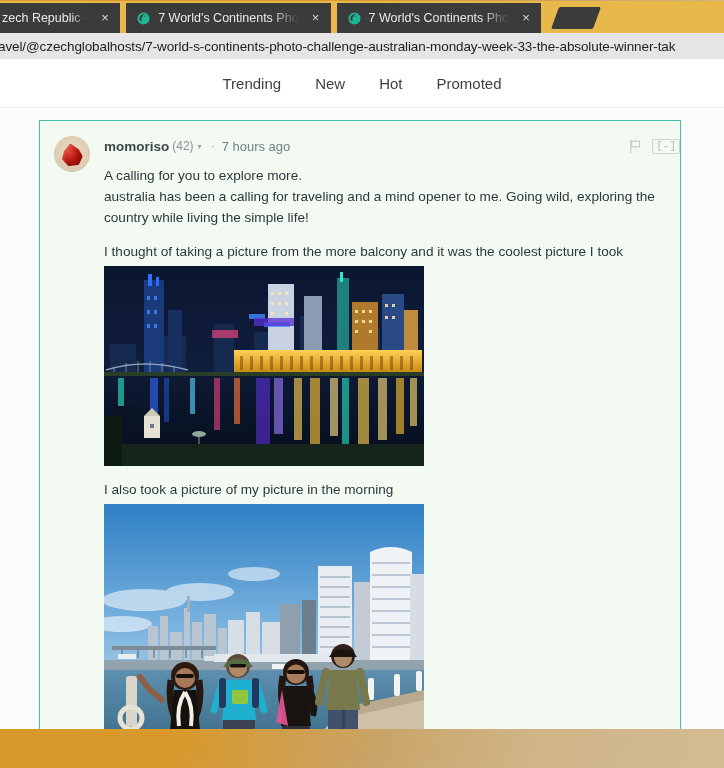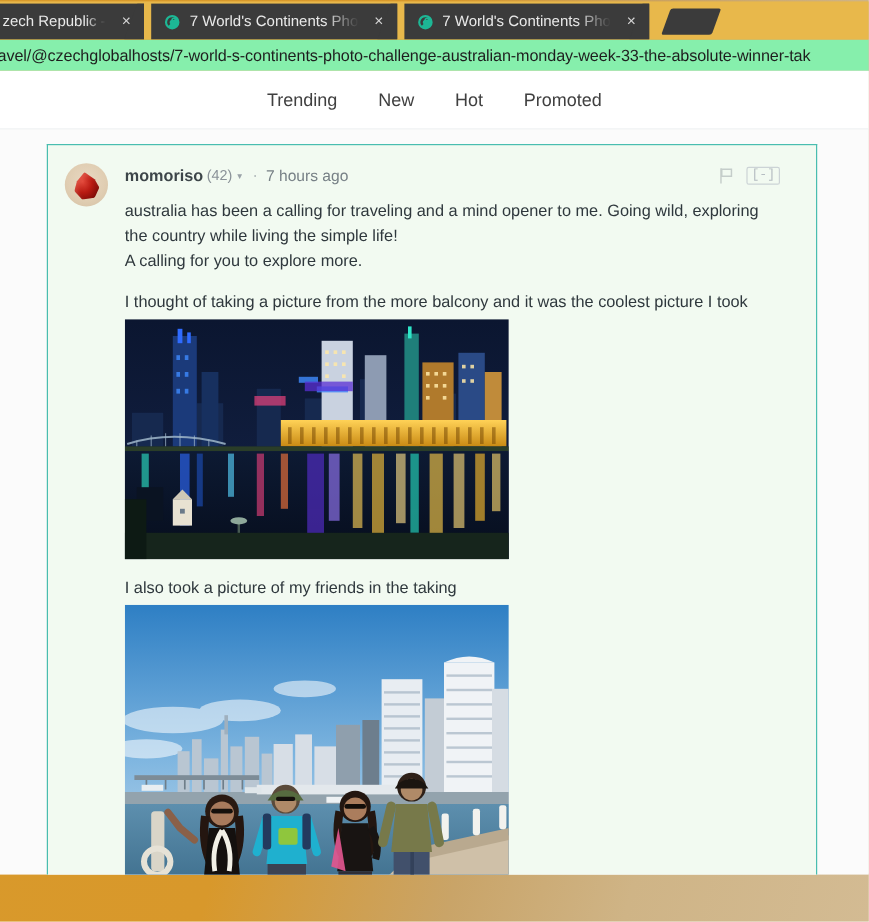--- a/index.html
+++ b/index.html
@@ -93,21 +93,21 @@
     margin-left: 14px;
     margin-bottom: 4px;
     flex: none;
     cursor: pointer;
     border-radius: 2px;
   }
 
   
   #urlbar {
     height: 26px;
-    background: #86efac;
+    background: #e5e5e5;
     display: flex;
     align-items: center;
     overflow: hidden;
   }
   #url-text {
     color: #1e1e1e;
     font-size: 13.5px;
     white-space: nowrap;
     padding-left: 0px;
     margin-left: -2px;
@@ -148,21 +148,21 @@
   }
 
   
   #post-card {
     margin-left: 39px;
     width: 642px;
     background: #f2faf1;
     border: 1px solid #49bdb0;
     border-bottom: none;
     min-height: 600px;
-    padding: 13px 30px 0 14px;
+    padding: 13px 0 0 14px;
     display: flex;
   }
 
   .avatar {
     width: 36px; height: 36px;
     border-radius: 50%;
     flex: none;
     margin-top: 2px;
     background: radial-gradient(circle at 50% 42%, #e8d9c3 0%, #e0cdb2 58%, #d3bfa3 100%);
     position: relative;
@@ -325,22 +325,22 @@
             <span id="timestamp">7 hours ago</span>
             <span id="header-spacer"></span>
             <svg id="flag-btn" viewBox="0 0 16 16">
               <path d="M3 1.2v13.6" stroke="#7d878d" stroke-width="1.3" fill="none"></path>
               <path d="M3.7 2.2h8.6v6.2H3.7z" stroke="#7d878d" stroke-width="1.3" fill="none"></path>
             </svg>
             <span id="collapse-btn">[-]</span>
           </div>
 
           <div id="post-body">
+            <p>A calling for you to explore more.</p>
             <p>australia has been a calling for traveling and a mind opener to me. Going wild, exploring the country while living the simple life!</p>
-            <p>A calling for you to explore more.</p>
 
             <p class="gap">I thought of taking a picture from the more balcony and it was the coolest picture I took</p>
 
             <div class="post-figure">
               <svg class="post-img" viewBox="0 0 320 200" preserveAspectRatio="none">
                 <defs>
                   <linearGradient id="nsky" x1="0" y1="0" x2="0" y2="1">
                     <stop offset="0%" stop-color="#0b1630"></stop>
                     <stop offset="55%" stop-color="#101d3d"></stop>
                     <stop offset="100%" stop-color="#16264b"></stop>
@@ -470,21 +470,21 @@
                 <rect x="40" y="150" width="16" height="22" fill="#e8e2d2"></rect>
                 <path d="M40 150l8-8 8 8z" fill="#cfc8b6"></path>
                 <rect x="46" y="158" width="4" height="4" fill="#6a7a8a"></rect>
                 <rect x="94" y="168" width="2" height="28" fill="#475a52"></rect>
                 <ellipse cx="95" cy="168" rx="7" ry="3" fill="#8ea89a"></ellipse>
                 <rect x="0" y="178" width="320" height="22" fill="#16251c"></rect>
                 <rect x="0" y="150" width="18" height="50" fill="#0d1a14"></rect>
               </svg>
             </div>
 
-            <p class="gap">I also took a picture of my friends in the taking</p>
+            <p class="gap">I also took a picture of my picture in the morning</p>
 
             <div class="post-figure">
               <svg class="post-img" viewBox="0 0 320 235" preserveAspectRatio="none">
                 <defs>
                   <linearGradient id="dsky" x1="0" y1="0" x2="0" y2="1">
                     <stop offset="0%" stop-color="#2e7fc4"></stop>
                     <stop offset="55%" stop-color="#7fb6e0"></stop>
                     <stop offset="100%" stop-color="#c9dcec"></stop>
                   </linearGradient>
                   <linearGradient id="dwater" x1="0" y1="0" x2="0" y2="1">

